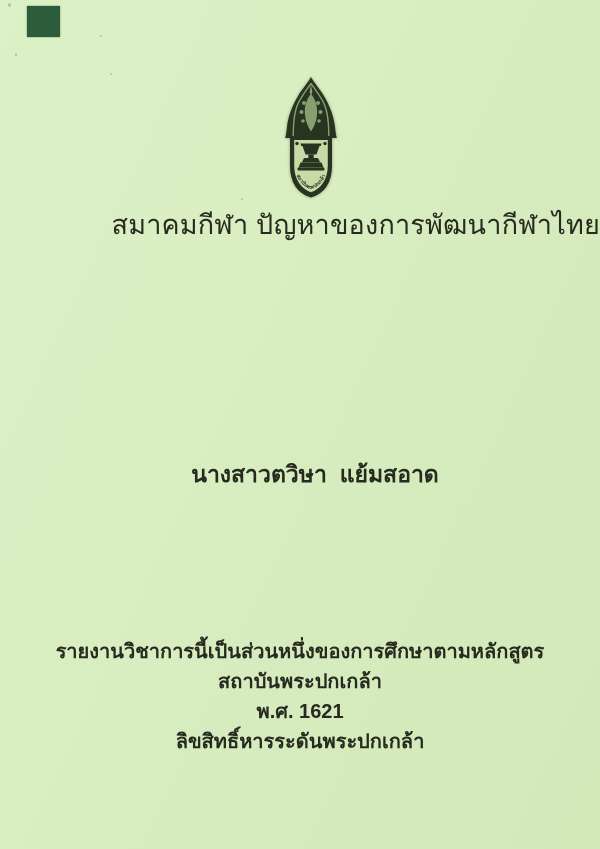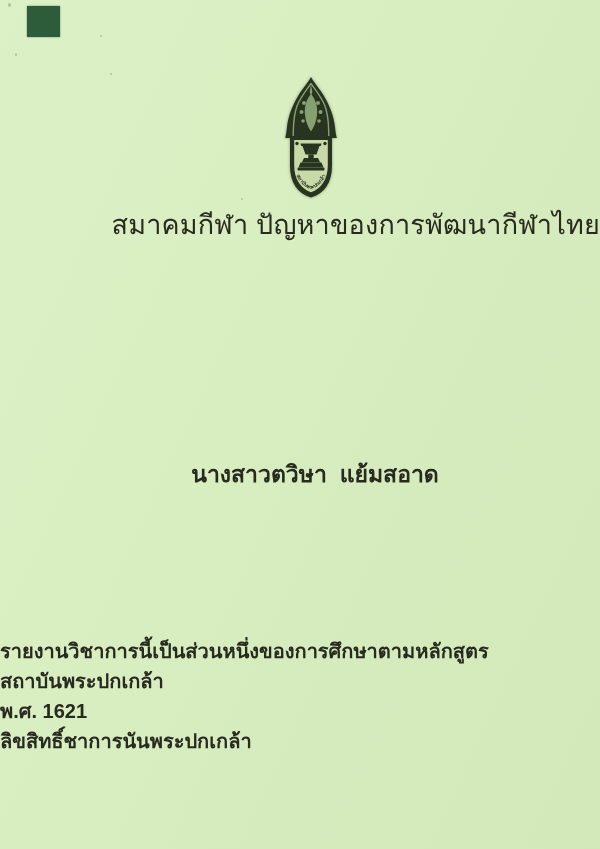--- a/index.html
+++ b/index.html
@@ -49,20 +49,21 @@
   .author {
     position: absolute; top: 437px; left: 0; right: 0;
     padding-left: 30px;
     text-align: center;
     font-size: 23px; font-weight: 700;
     white-space: pre;
     margin-top: 19px;
   }
   .footer {
     position: absolute; top: 636px; left: 0; right: 0;
+    text-align: center;
     font-size: 20px; font-weight: 700;
     line-height: 30px;
   }
   .footer .line { white-space: pre; }
 </style>
 </head>
 <body>
 
 <div class="page">
 
@@ -113,16 +114,16 @@
   </svg>
 
   <div class="title">สมาคมกีฬา ปัญหาของการพัฒนากีฬาไทย</div>
 
   <div class="author">นางสาวตวิษา  แย้มสอาด</div>
 
   <div class="footer">
     <div class="line">รายงานวิชาการนี้เป็นส่วนหนึ่งของการศึกษาตามหลักสูตร</div>
     <div class="line">สถาบันพระปกเกล้า</div>
     <div class="line">พ.ศ. 1621</div>
-    <div class="line">ลิขสิทธิ์ชาการนันพระปกเกล้า</div>
+    <div class="line">ลิขสิทธิ์หารระดันพระปกเกล้า</div>
   </div>
 
 </div>
 
 </body></html>

